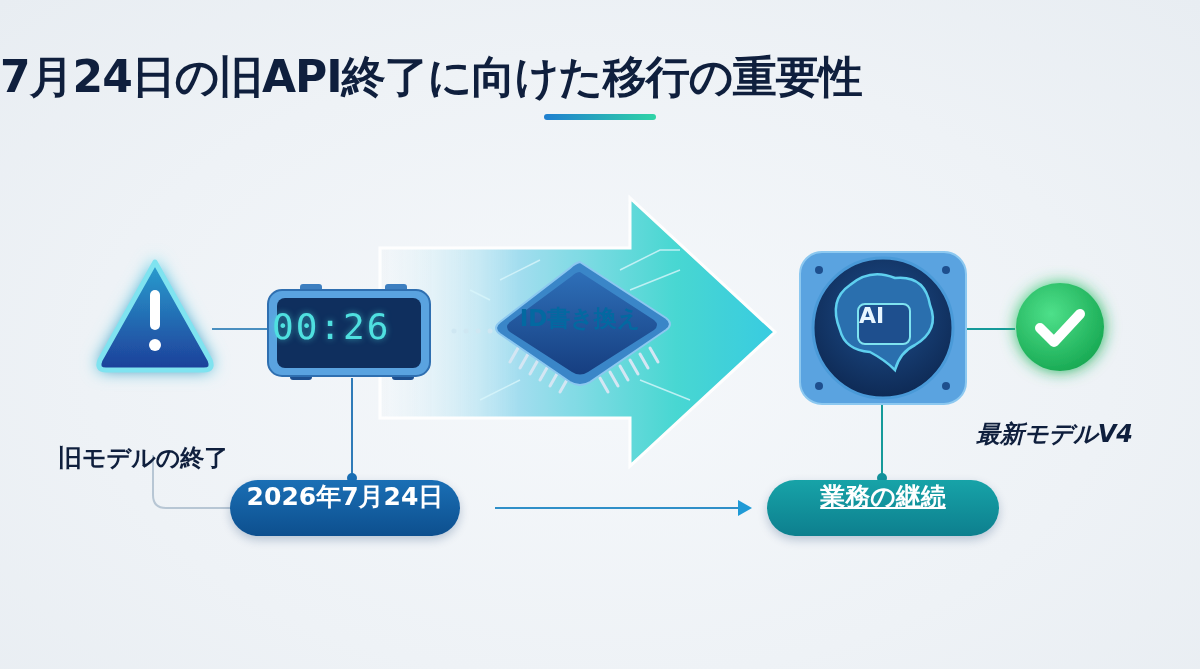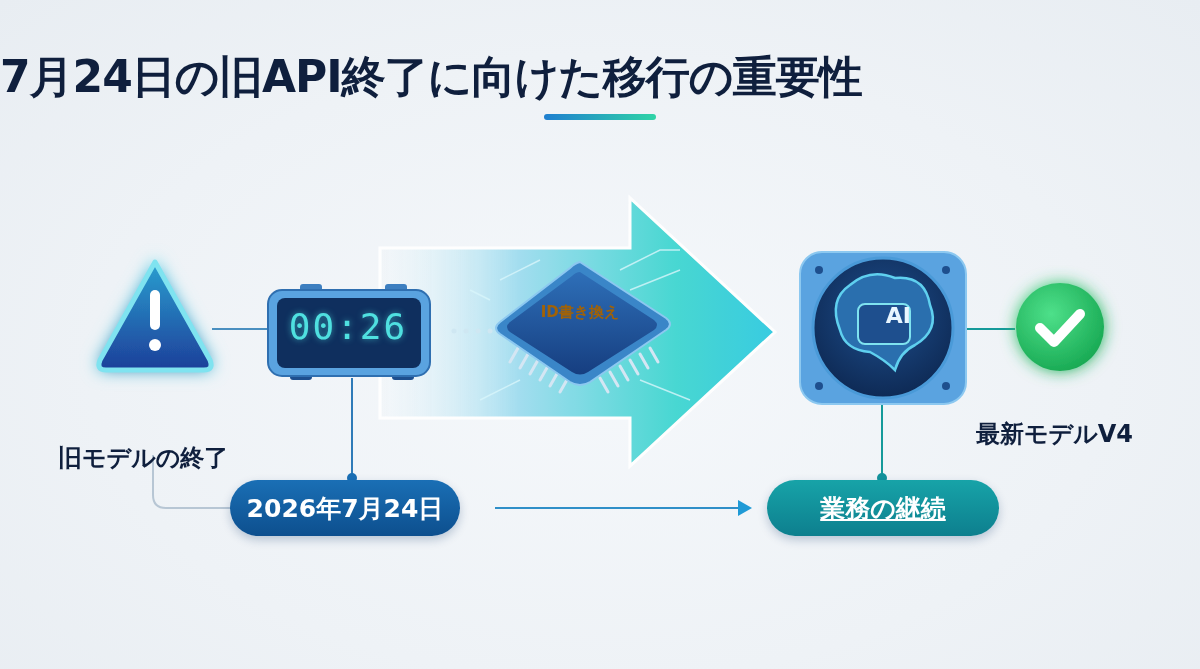--- a/index.html
+++ b/index.html
@@ -20,39 +20,39 @@
       background: linear-gradient(90deg, #1f7fd0, #2fd4a6);
     }
     svg.diagram { position: absolute; left: 0; top: 0; }
     .label {
       position: absolute; font-weight: bold; color: #0f1f3d; font-size: 24px;
       white-space: nowrap;
     }
     .pill {
       position: absolute; height: 56px; border-radius: 28px;
       color: #fff; font-size: 25px; font-weight: bold;
-      display: flex; align-items: center; justify-content: center;
+      display: flex; justify-content: center;
       box-shadow: 0 4px 10px rgba(20,60,110,0.25);
     }
     .pill-date { left: 230px; top: 480px; width: 230px;
       background: linear-gradient(180deg, #1a6fb5 0%, #0d4f8e 100%); }
     .pill-biz { left: 767px; top: 480px; width: 232px;
       background: linear-gradient(180deg, #17a3a8 0%, #0d7f8e 100%); text-decoration: underline; }
     .clock-text {
-      position: absolute; left: 272px; top: 306px; width: 152px; text-align: center;
+      position: absolute; left: 272px; top: 306px; width: 152px; text-align: left;
       font-family: "DejaVu Sans Mono", "Liberation Mono", monospace;
       font-size: 36px; color: #4fe0e0; letter-spacing: 2px;
       text-shadow: 0 0 6px rgba(79,224,224,0.6);
     }
     .chip-text {
       position: absolute; left: 505px; top: 303px; width: 150px; text-align: center;
-      font-size: 15px; font-weight: bold; color: #a16207;
+      font-size: 23px; font-weight: bold; color: #0369a1;
     }
     .ai-text {
-      position: absolute; left: 859px; top: 303px; width: 52px; text-align: right;
+      position: absolute; left: 859px; top: 303px; width: 52px; text-align: left;
       font-size: 22px; font-weight: bold; color: #e8f6ff;
     }
   </style>
 </head>
 <body>
 
 <div class="title">7月24日の旧API終了に向けた移行の重要性</div>
 <div class="title-underline"></div>
 
 <svg class="diagram" width="1200" height="669" viewBox="0 0 1200 669">
@@ -165,20 +165,20 @@
     <circle cx="1060" cy="327" r="44" fill="url(#checkGrad)"></circle>
   </g>
   <path d="M 1040 328 L 1054 342 L 1080 314" stroke="#ffffff" stroke-width="10" fill="none" stroke-linecap="round" stroke-linejoin="round"></path>
 </svg>
 
 <div class="clock-text">00:26</div>
 <div class="chip-text">ID書き換え</div>
 <div class="ai-text">AI</div>
 
 <div class="label" style="left:58px; top:442px;">旧モデルの終了</div>
-<div class="label" style="left:976px; top:418px;">最新モデルV4</div>
+<div class="label" style="left:976px; top:418px;font-style:italic;">最新モデルV4</div>
 
 <div class="pill pill-date">
   <span>2026年7月24日</span>
 </div>
 <div class="pill pill-biz">
   <span>業務の継続</span>
 </div>
 
 </body></html>

